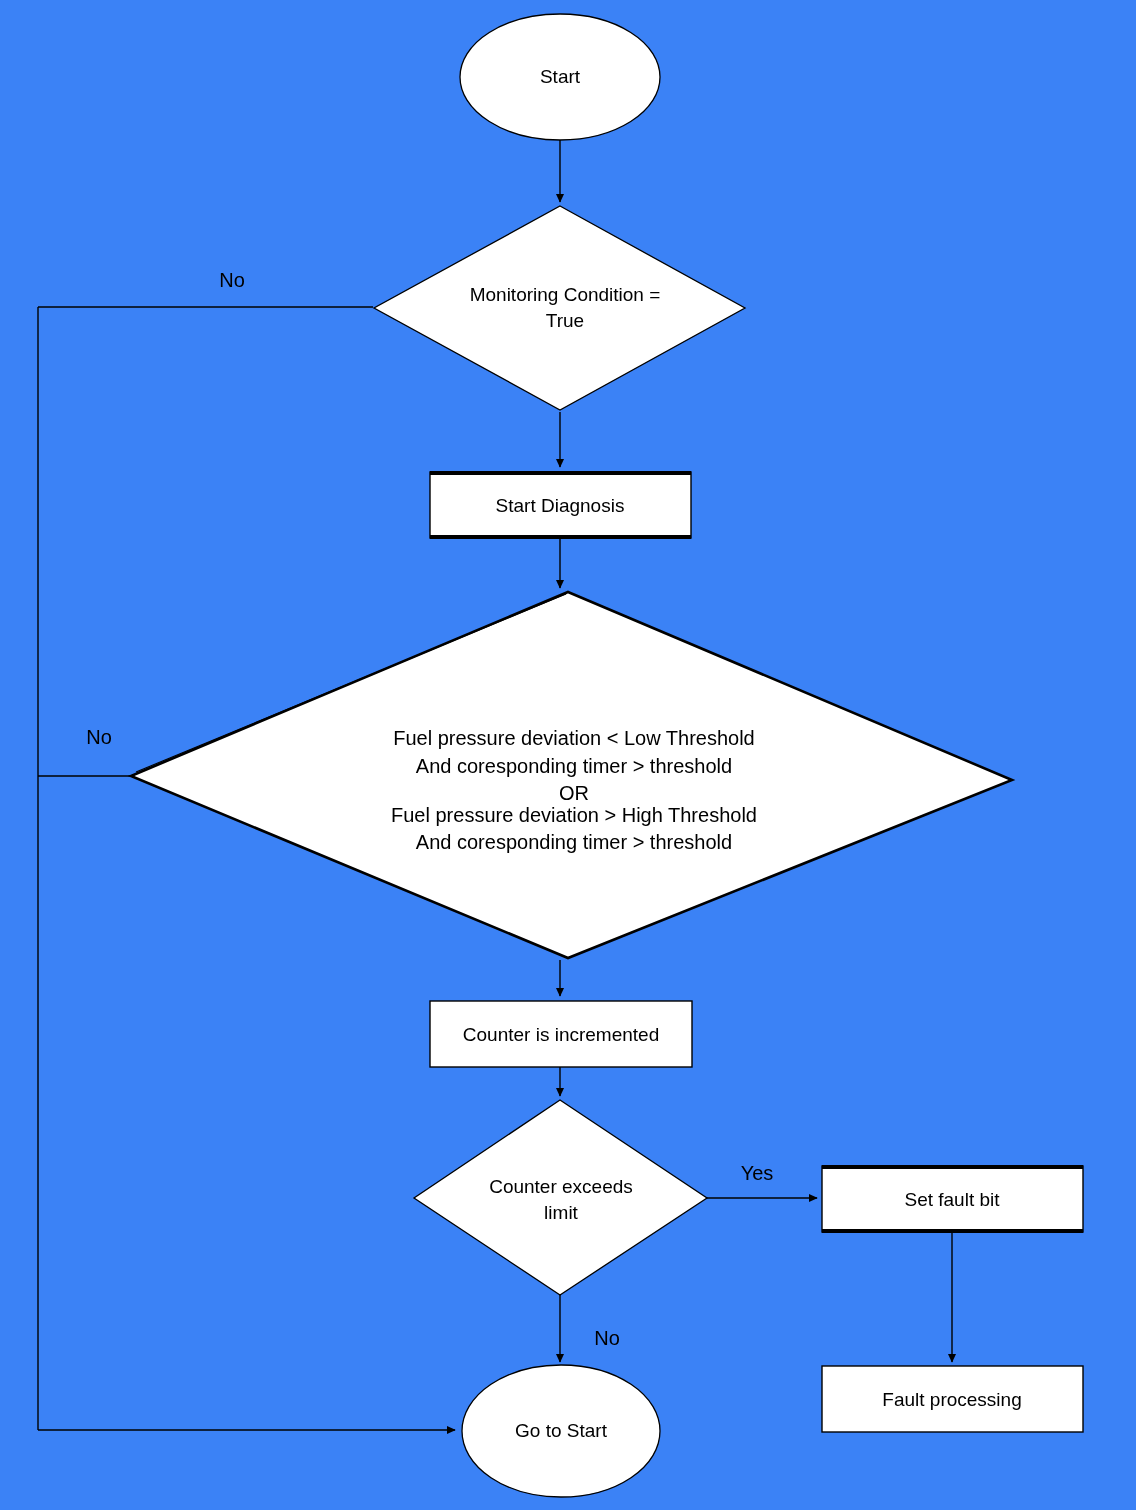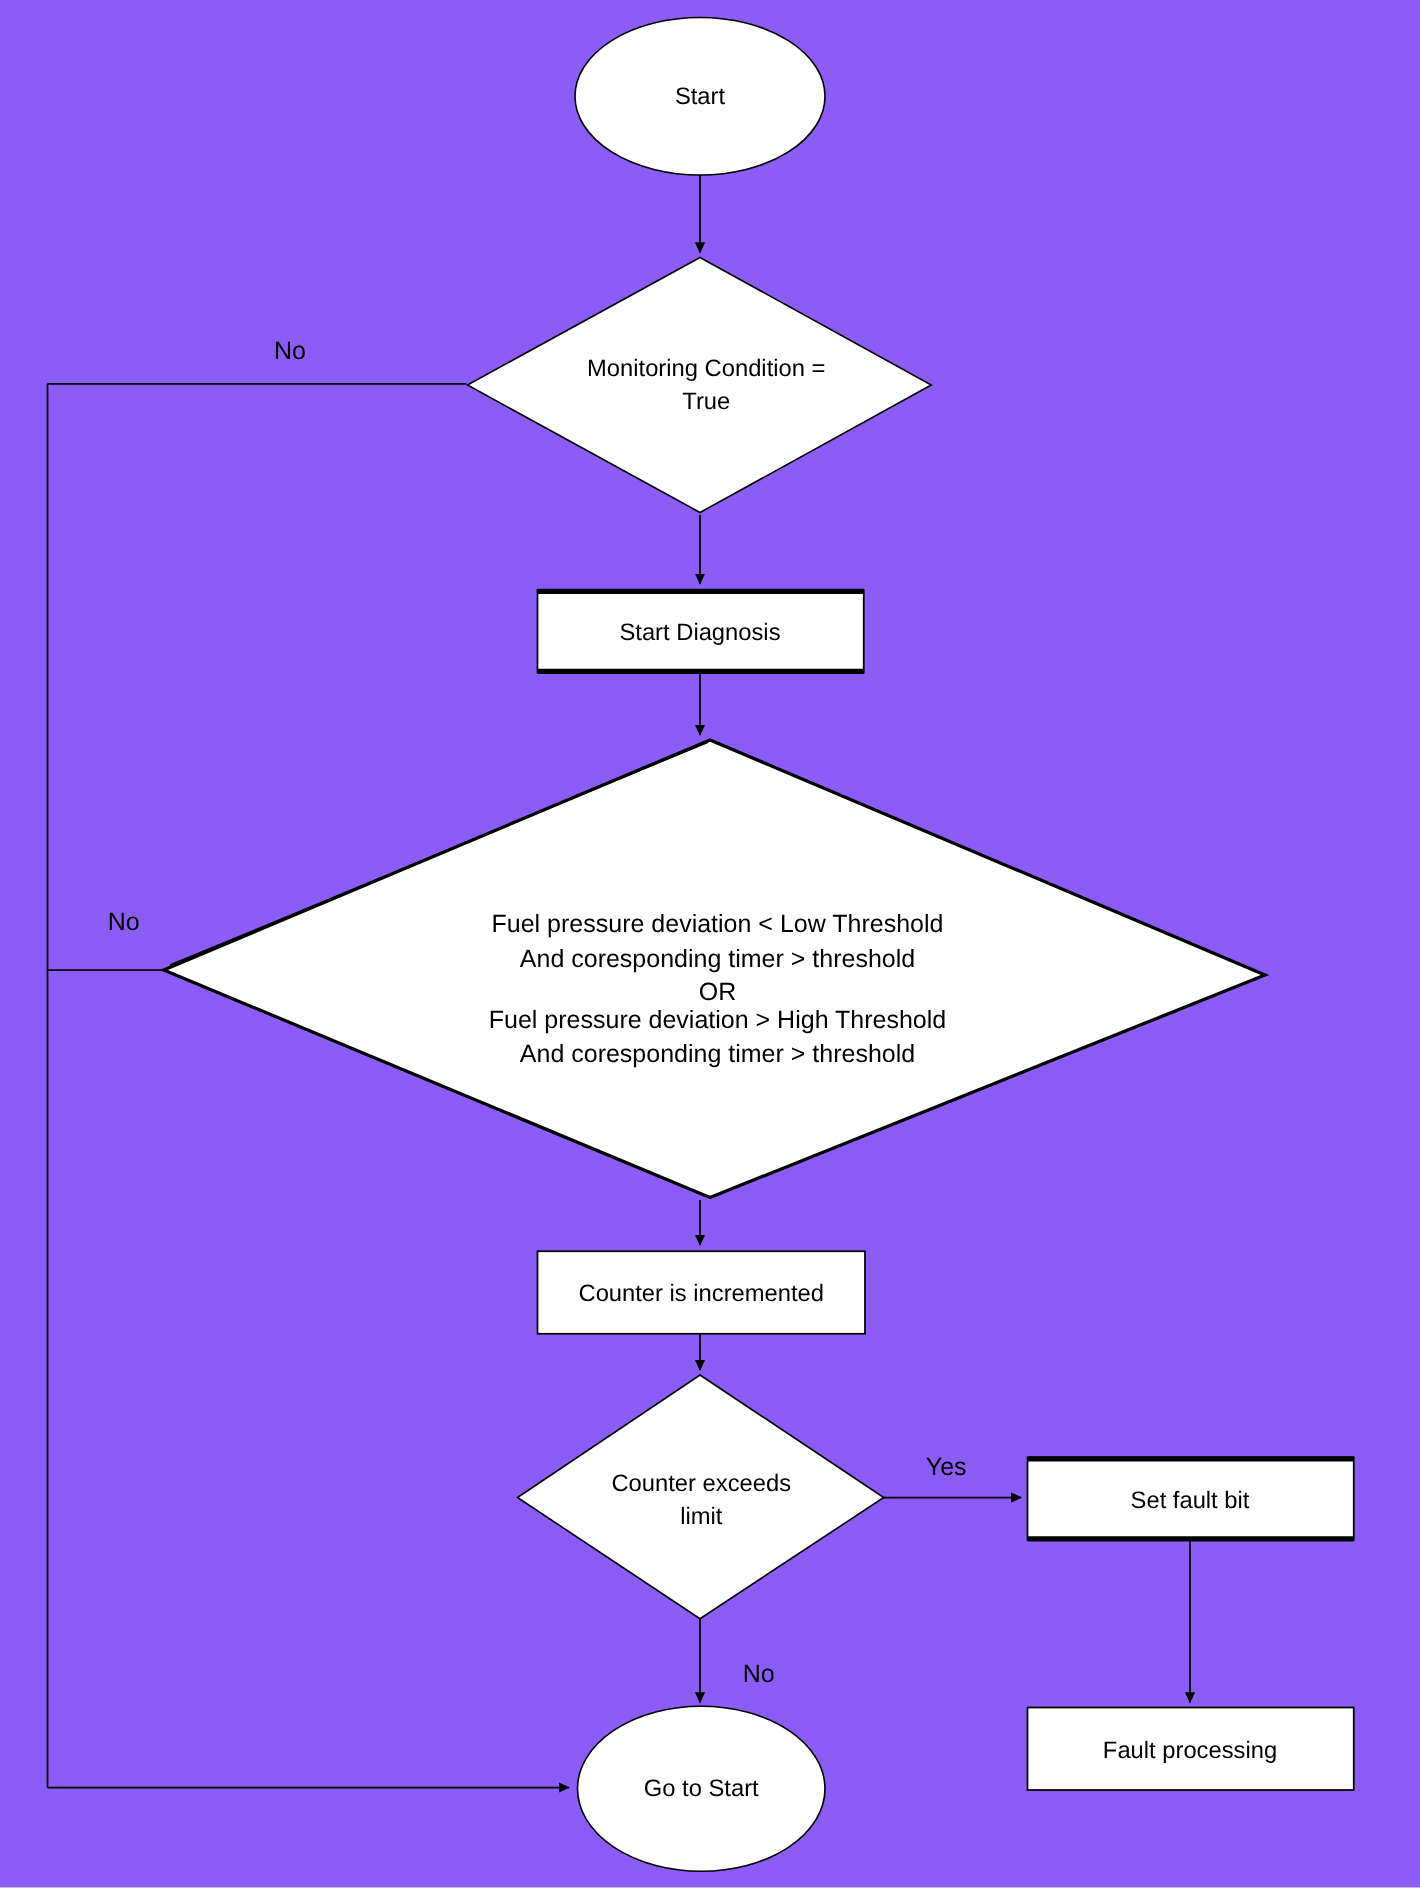--- a/index.html
+++ b/index.html
@@ -11,21 +11,21 @@
     width: 1136px;
     height: 1510px;
     font-family: "Liberation Sans", sans-serif;
     color: #000000;
     overflow: hidden;
   }
   #flowchart-root {
     position: relative;
     width: 1136px;
     height: 1510px;
-    background: #8b5cf6;
+    background: #3b82f6;
   }
   svg#flow-svg {
     display: block;
     width: 1136px;
     height: 1510px;
   }
   .node-shape {
     fill: #ffffff;
     stroke: #000000;
   }

